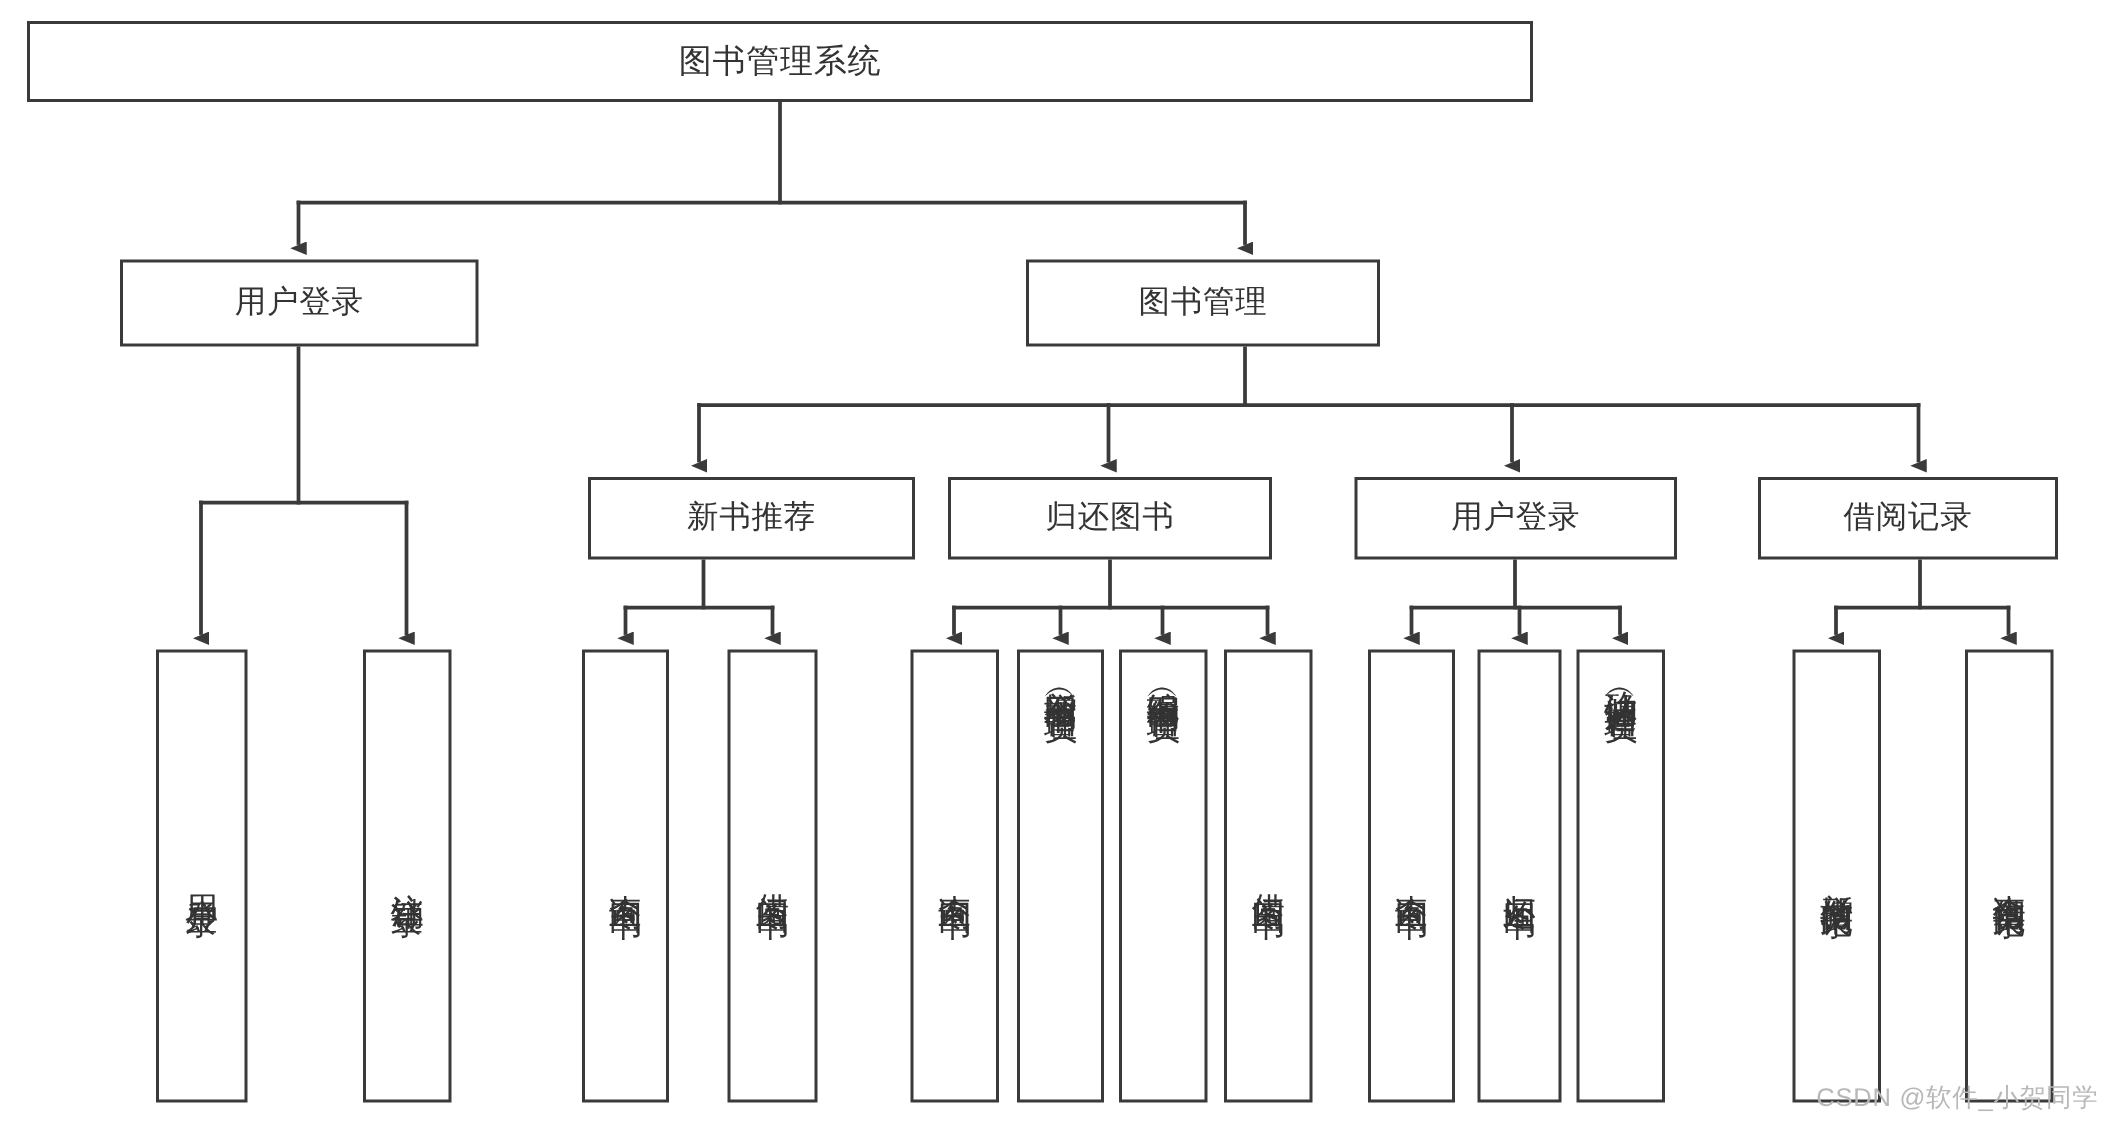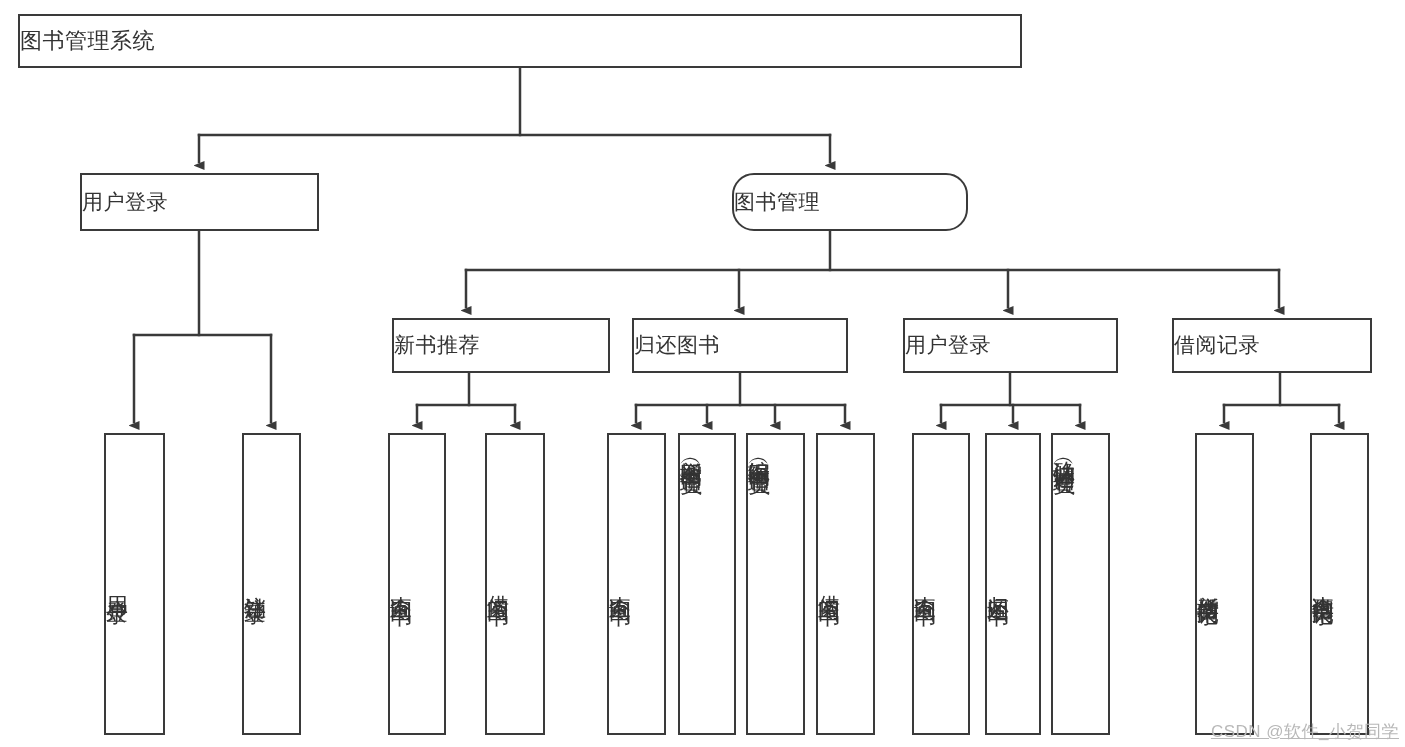--- a/index.html
+++ b/index.html
@@ -24,21 +24,21 @@
     width: 1405px;
     height: 747px;
   }
   .node {
     position: absolute;
     box-sizing: border-box;
     background: #ffffff;
     border: 2.5px solid #3a3a3a;
     display: flex;
     align-items: center;
-    justify-content: flex-start;
+    justify-content: center;
     color: #333333;
   }
   .node .label {
     font-size: 21px;
     line-height: 1.05;
     letter-spacing: 0.5px;
     white-space: nowrap;
     color: #333333;
   }
   .node.root .label { font-size: 22px; }
@@ -57,21 +57,20 @@
     letter-spacing: 2px;
   }
   #watermark {
     position: absolute;
     right: 6px;
     bottom: 4px;
     font-size: 17px;
     color: #b8b8b8;
     white-space: nowrap;
     letter-spacing: 0.5px;
-    text-decoration: underline;
   }
 </style>
 </head>
 <body>
 
 <div id="canvas">
 
   <svg id="wires" viewBox="0 0 1405 747" xmlns="http://www.w3.org/2000/svg">
     <defs>
       <marker id="arrow" markerWidth="9" markerHeight="11" refX="1" refY="5.5" orient="auto" markerUnits="userSpaceOnUse">
@@ -125,21 +124,21 @@
     </g>
   </svg>
 
   <div class="node root" style="left:18px; top:14px; width:1004px; height:54px;">
     <span class="label">图书管理系统</span>
   </div>
 
   <div class="node" style="left:80px; top:173px; width:239px; height:58px;">
     <span class="label">用户登录</span>
   </div>
-  <div class="node" style="left:732px; top:173px; width:236px; height:58px;border-radius:22px;">
+  <div class="node" style="left:684px; top:173px; width:236px; height:58px;">
     <span class="label">图书管理</span>
   </div>
 
   <div class="node" style="left:360px; top:318px; width:218px; height:55px;margin-left:32px;">
     <span class="label">新书推荐</span>
   </div>
   <div class="node" style="left:632px; top:318px; width:216px; height:55px;">
     <span class="label">归还图书</span>
   </div>
   <div class="node" style="left:903px; top:318px; width:215px; height:55px;">

